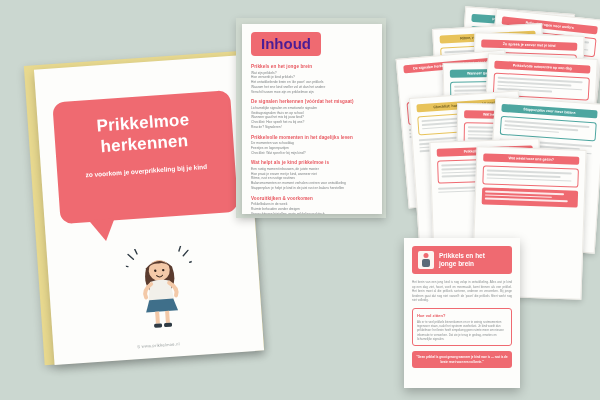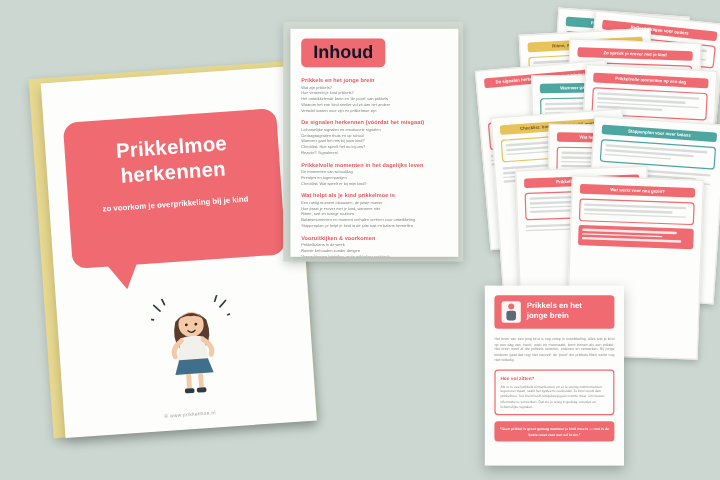--- a/index.html
+++ b/index.html
@@ -120,21 +120,21 @@
     height: 190px;
     background: #fdfdfb;
     box-sizing: border-box;
     padding: 8px 9px;
     box-shadow: 0 2px 6px rgba(0,0,0,0.16);
     overflow: hidden;
   }
   .toc-title {
     display: inline-block;
     background: #ef6a71;
-    color: #0f172a;
+    color: #4c1d95;
     font-size: 15px;
     font-weight: 700;
     padding: 3px 10px 4px 10px;
     border-radius: 4px;
     margin-bottom: 8px;
   }
   .toc-sec {
     margin-bottom: 5px;
   }
   .toc-sec h3 {

